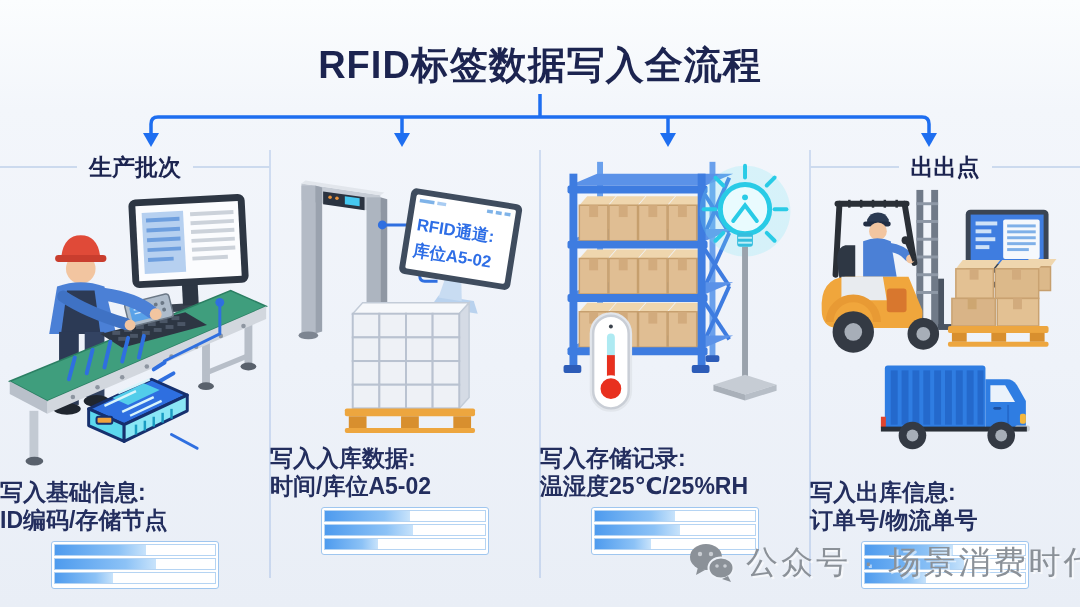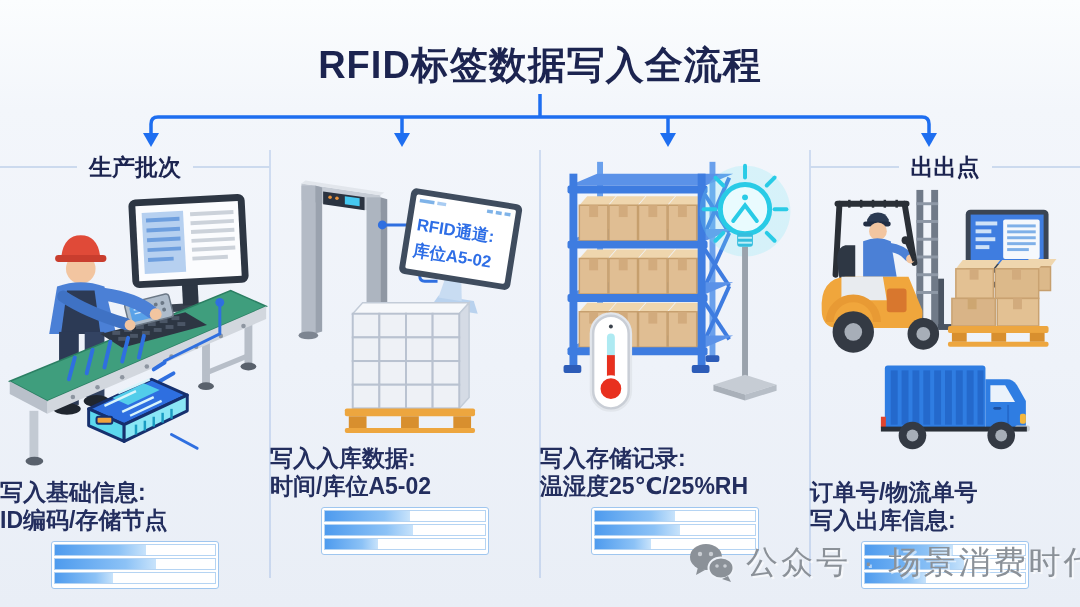--- a/index.html
+++ b/index.html
@@ -531,22 +531,22 @@
           <rect x="206" y="245" width="15" height="6" rx="2" fill="#c6ccd4"></rect>
           <rect x="70" y="236" width="5" height="11" fill="#e0442e"></rect>
           <rect x="70" y="246" width="148" height="5" fill="#2a3038"></rect>
           <circle cx="102" cy="255" r="14" fill="#343a44"></circle>
             <circle cx="102" cy="255" r="6" fill="#a7aeb8"></circle>
           <circle cx="192" cy="255" r="14" fill="#343a44"></circle>
             <circle cx="192" cy="255" r="6" fill="#a7aeb8"></circle>
         </g>
       </svg>
       <div class="caption">
+        <div>写入出库信息:</div>
         <div>订单号/物流单号</div>
-        <div>写入出库信息:</div>
       </div>
       <div class="bars">
         <div class="bar-row">
             <div class="bar-fill" style="width:55%"></div>
           </div>
         <div class="bar-row">
             <div class="bar-fill" style="width:62%"></div>
           </div>
         <div class="bar-row">
             <div class="bar-fill" style="width:38%"></div>

